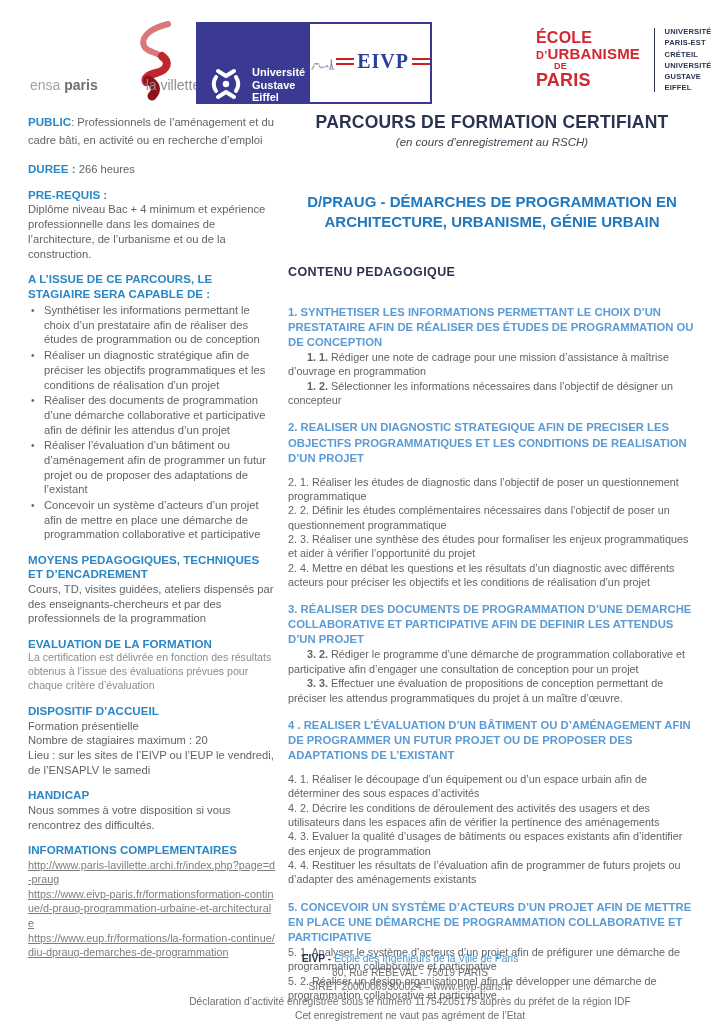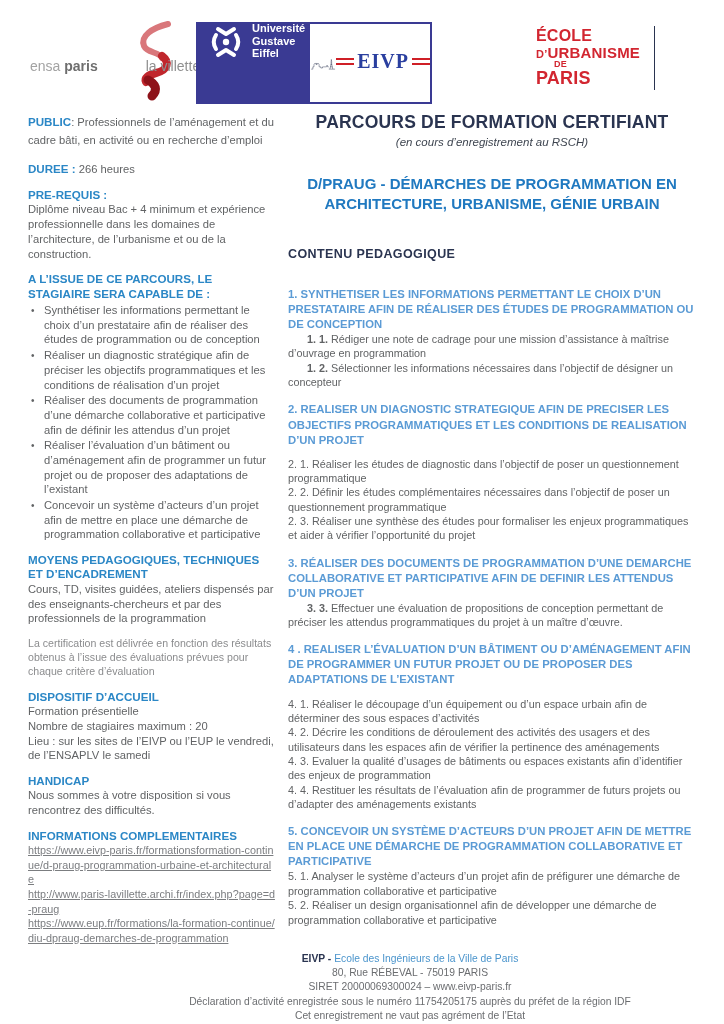--- a/index.html
+++ b/index.html
@@ -3,28 +3,28 @@
 <meta charset="utf-8">
 <style>
   * { margin:0; padding:0; box-sizing:border-box; }
   html,body { width:724px; height:1024px; background:#ffffff; overflow:hidden;
     font-family:"Liberation Sans", sans-serif; }
   .page { position:relative; width:724px; height:1024px; background:#fff; }
 
   
   .logos { position:absolute; top:18px; left:0; width:724px; height:88px; }
   .ensa { position:absolute; left:30px; top:0; width:230px; height:88px; }
-  .ensa-row { position:absolute; top:40px; left:0; width:230px; display:flex; align-items:baseline; }
+  .ensa-row { position:absolute; top:59px; left:0; width:230px; display:flex; align-items:baseline; }
   .ensa-l { font-size:14px; color:#a3a3a3; }
   .ensa-l b { color:#6e6e6e; font-weight:bold; }
   .ensa-r { font-size:14px; color:#8f8f8f; margin-left:48px; }
   .ensa-swirl { position:absolute; left:92px; top:0; }
 
   .uge { position:absolute; left:196px; top:4px; width:112px; height:82px; background:#3a3a93;
-    display:flex; align-items:flex-start; padding-left:10px; }
+    display:flex; align-items:flex-end; padding-left:10px; }
   .uge-icon { width:40px; height:40px; flex:0 0 40px; }
   .uge-text { color:#fff; font-size:11px; font-weight:bold; line-height:1.15; margin-left:6px; }
 
   .eivp-box { position:absolute; left:308px; top:4px; width:124px; height:82px; background:#fff;
     border:2px solid #3a3a93; display:flex; flex-direction:row; align-items:center; justify-content:center; }
   .skyline { margin-top:2px; }
   .eivp-word { display:flex; align-items:center; margin-top:-4px; }
   .eivp-txt { font-family:"Liberation Serif", serif; font-weight:bold; font-size:20px;
     color:#2a3f9f; letter-spacing:1px; padding:0 3px; }
   .rbar { width:18px; height:7px; border-top:2px solid #cf1f26; border-bottom:2px solid #cf1f26; }
@@ -55,21 +55,21 @@
   .bullet .dot { color:#616365; font-size:10px; width:16px; flex:0 0 16px; padding-left:3px; line-height:1.5; }
   .bullet .bt { color:#616365; font-size:11.2px; line-height:1.31; flex:1; }
   .link { color:#7b7d80; text-decoration:underline; font-size:10.8px; line-height:1.35;
     word-break:break-all; display:block; }
   .email { color:#616365; text-decoration:underline; }
 
   
   .r-title { text-align:center; color:#2a3450; font-weight:bold; font-size:17.5px; letter-spacing:0.2px; }
   .r-sub { text-align:center; color:#3e4550; font-style:italic; font-size:11.5px; margin-top:3px; }
   .r-prog { text-align:center; color:#2079c0; font-weight:bold; font-size:15px; line-height:1.3;
-    margin-top:26px; }
+    margin-top:44px; }
   .r-contenu { text-align:left; color:#2a3450; font-weight:bold; font-size:12.5px; letter-spacing:0.4px;
     margin-top:34px; }
   .secs { margin-top:26px; }
   .sec { margin-bottom:13px; }
   .sec-h { color:#5b9bd5; font-weight:bold; font-size:11.3px; line-height:1.33; text-transform:none; }
   .sec-h.gap-after { margin-bottom:9px; }
   .it { color:#616365; font-size:10.8px; line-height:1.33; }
   .it b { font-weight:bold;margin-left:19px; }
 
   
@@ -127,20 +127,24 @@
     </div>
 
     <div class="eup">
       <div class="eup-name">
         <div class="eup-l1">ÉCOLE</div>
         <div class="eup-l2"><span class="dpre">D’</span><span>URBANISME</span></div>
         <div class="eup-l3">DE</div>
         <div class="eup-l4">PARIS</div>
       </div>
       <div class="eup-div"></div>
+      <div class="eup-uni">
+        <div>UNIVERSITÉ PARIS-EST CRÉTEIL</div>
+        <div>UNIVERSITÉ GUSTAVE EIFFEL</div>
+      </div>
     </div>
   </div>
 
   <div class="cols">
 
     <div class="lcol">
 
       <div class="lsec inline-h">
         <span class="l-h">PUBLIC</span><span class="l-b">: Professionnels de l’aménagement et du cadre bâti, en activité ou en recherche d’emploi</span>
       </div>
@@ -179,40 +183,41 @@
             </div>
         </div>
       </div>
 
       <div class="lsec">
         <div class="l-h">MOYENS PEDAGOGIQUES, TECHNIQUES ET D’ENCADREMENT</div>
         <div class="l-b">Cours, TD, visites guidées, ateliers dispensés par des enseignants-chercheurs et par des professionnels de la programmation</div>
       </div>
 
       <div class="lsec">
+        <div class="l-h">EVALUATION DE LA FORMATION</div>
         <div class="l-b-small">La certification est délivrée en fonction des résultats obtenus à l’issue des évaluations prévues pour chaque critère d’évaluation</div>
       </div>
 
       <div class="lsec">
         <div class="l-h">DISPOSITIF D’ACCUEIL</div>
         <div class="l-b">Formation présentielle</div>
         <div class="l-b">Nombre de stagiaires maximum : 20</div>
         <div class="l-b">Lieu : sur les sites de l’EIVP ou l’EUP le vendredi, de l’ENSAPLV le samedi</div>
       </div>
 
       <div class="lsec">
         <div class="l-h">HANDICAP</div>
         <div class="l-b">Nous sommes à votre disposition si vous rencontrez des difficultés.</div>
       </div>
 
 
       <div class="lsec">
         <div class="l-h">INFORMATIONS COMPLEMENTAIRES</div>
+        <a class="link" href="#">http://www.paris-lavillette.archi.fr/index.php?page=d-praug</a>
         <a class="link" href="#">https://www.eivp-paris.fr/formationsformation-continue/d-praug-programmation-urbaine-et-architecturale</a>
-        <a class="link" href="#">http://www.paris-lavillette.archi.fr/index.php?page=d-praug</a>
         <a class="link" href="#">https://www.eup.fr/formations/la-formation-continue/diu-dpraug-demarches-de-programmation</a>
       </div>
 
     </div>
 
     <div class="rcol">
 
       <div class="r-title">PARCOURS DE FORMATION CERTIFIANT</div>
       <div class="r-sub">(en cours d’enregistrement au RSCH)</div>
       <div class="r-prog">D/PRAUG - DÉMARCHES DE PROGRAMMATION EN ARCHITECTURE, URBANISME, GÉNIE URBAIN</div>
@@ -224,24 +229,26 @@
           <div class="sec-h">1. SYNTHETISER LES INFORMATIONS PERMETTANT LE CHOIX D’UN PRESTATAIRE AFIN DE RÉALISER DES ÉTUDES DE PROGRAMMATION OU DE CONCEPTION</div>
           <p class="it"><b>1. 1.</b> <span>Rédiger une note de cadrage pour une mission d’assistance à maîtrise d’ouvrage en programmation</span></p>
           <p class="it"><b>1. 2.</b> <span>Sélectionner les informations nécessaires dans l’objectif de désigner un concepteur</span></p>
         </div>
 
         <div class="sec">
           <div class="sec-h gap-after">2. REALISER UN DIAGNOSTIC STRATEGIQUE AFIN  DE PRECISER LES OBJECTIFS PROGRAMMATIQUES ET LES CONDITIONS DE REALISATION D’UN PROJET</div>
           <p class="it"><span>2. 1.</span> <span>Réaliser les études de diagnostic dans l’objectif de poser un questionnement programmatique</span></p>
           <p class="it"><span>2. 2.</span> <span>Définir les études complémentaires nécessaires dans l’objectif de poser un questionnement programmatique</span></p>
           <p class="it"><span>2. 3.</span> <span>Réaliser une synthèse des études pour formaliser les enjeux programmatiques et aider à vérifier l’opportunité du projet</span></p>
+          <p class="it"><span>2. 4.</span> <span>Mettre en débat les questions et les résultats d’un diagnostic avec différents acteurs pour préciser les objectifs et les conditions de réalisation d’un projet</span></p>
         </div>
 
         <div class="sec">
           <div class="sec-h">3. RÉALISER DES DOCUMENTS DE PROGRAMMATION D’UNE DEMARCHE COLLABORATIVE ET PARTICIPATIVE AFIN DE DEFINIR LES ATTENDUS D’UN PROJET</div>
+          <p class="it"><b>3. 2.</b> <span>Rédiger le programme d’une démarche de programmation collaborative et participative afin d’engager une consultation de conception pour un projet</span></p>
           <p class="it"><b>3. 3.</b> <span>Effectuer une évaluation de propositions de conception permettant de préciser les attendus programmatiques du projet à un maître d’œuvre.</span></p>
         </div>
 
         <div class="sec">
           <div class="sec-h gap-after">4 . REALISER L’ÉVALUATION D’UN BÂTIMENT OU D’AMÉNAGEMENT AFIN DE PROGRAMMER UN FUTUR PROJET OU DE PROPOSER DES ADAPTATIONS DE L’EXISTANT</div>
           <p class="it"><span>4. 1.</span> <span>Réaliser le découpage d’un équipement ou d’un espace urbain afin de déterminer des sous espaces d’activités</span></p>
           <p class="it"><span>4. 2.</span> <span>Décrire les conditions de déroulement des activités des usagers et des utilisateurs dans les espaces afin de vérifier la pertinence des aménagements</span></p>
           <p class="it"><span>4. 3.</span> <span>Evaluer la qualité d’usages de bâtiments ou espaces existants afin d’identifier des enjeux de programmation</span></p>
           <p class="it"><span>4. 4.</span> <span>Restituer les résultats de l’évaluation afin de programmer de futurs projets ou d’adapter des aménagements existants</span></p>
         </div>

